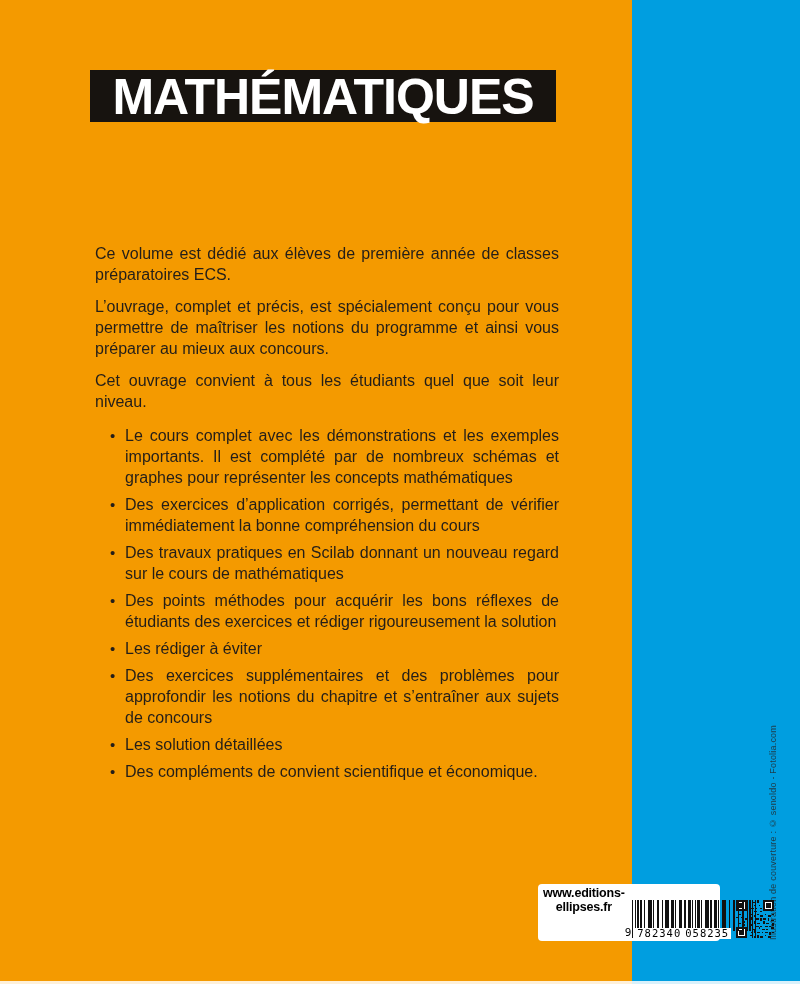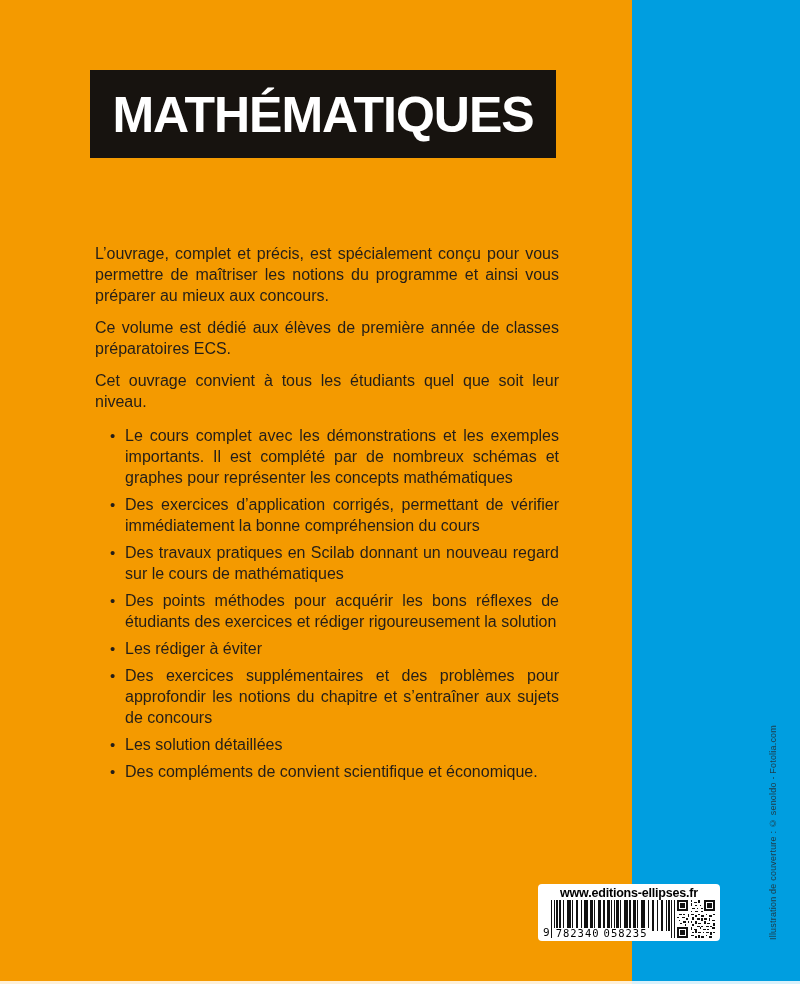--- a/index.html
+++ b/index.html
@@ -11,21 +11,21 @@
     font-family:"Liberation Sans", sans-serif;
   }
   .strip{
     position:absolute;top:0;bottom:0;left:632px;width:168px;
     background:#009EE0;
   }
   .bottom-edge{
     position:absolute;left:0;right:0;bottom:0;height:3px;background:#ffffff;opacity:.85;
   }
   .title-bar{
-    position:absolute;left:90px;top:70px;width:466px;height:88px;
+    position:absolute;left:90px;top:70px;width:466px;height:52px;
     background:#17130F;
     display:flex;align-items:center;justify-content:center;
   }
   .title-bar h1{
     margin:0;color:#ffffff;font-size:50px;font-weight:bold;
     letter-spacing:-1px;white-space:nowrap;line-height:1;
     padding-top:2px;
   }
   .subtitle{
     position:absolute;left:90px;top:146px;width:466px;
@@ -55,21 +55,21 @@
   .credit{
     position:absolute;right:22px;bottom:44px;
     writing-mode:vertical-rl;transform:rotate(180deg);
     font-size:9px;color:#1E3A46;letter-spacing:.2px;
     white-space:nowrap;
   }
   .barcode-box{
     position:absolute;left:538px;top:884px;width:182px;height:57px;
     background:#ffffff;border-radius:4px;
     box-sizing:border-box;padding:2px 5px 3px 5px;
-    display:flex;flex-direction:column;align-items:stretch;
+    display:flex;flex-direction:row;align-items:stretch;
   }
   .site{
     text-align:center;font-size:12.5px;font-weight:bold;color:#000;
     line-height:14px;letter-spacing:-0.2px;
   }
   .barcode-row{
     flex:1;display:flex;align-items:flex-end;gap:4px;
   }
   .ean{
     display:flex;align-items:flex-end;flex:1;
@@ -96,22 +96,22 @@
 <div class="cover">
 
   <div class="strip"></div>
 
   <div class="title-bar">
     <h1>MATHÉMATIQUES</h1>
   </div>
 
 
   <div class="body-text">
+    <p>Ce volume est dédié aux élèves de première année de classes préparatoires ECS.</p>
     <p>L’ouvrage, complet et précis, est spécialement conçu pour vous permettre de maîtriser les notions du programme et ainsi vous préparer au mieux aux concours.</p>
-    <p>Ce volume est dédié aux élèves de première année de classes préparatoires ECS.</p>
     <p>Cet ouvrage convient à tous les étudiants quel que soit leur niveau.</p>
 
     <ul class="features">
       <li>
         <span class="bullet">•</span>
         <span class="feature-text">Le cours complet avec les démonstrations et les exemples importants. Il est complété par de nombreux schémas et graphes pour représenter les concepts mathématiques</span>
       </li>
       <li>
         <span class="bullet">•</span>
         <span class="feature-text">Des exercices d’application corrigés, permettant de vérifier immédiatement la bonne compréhension du cours</span>

